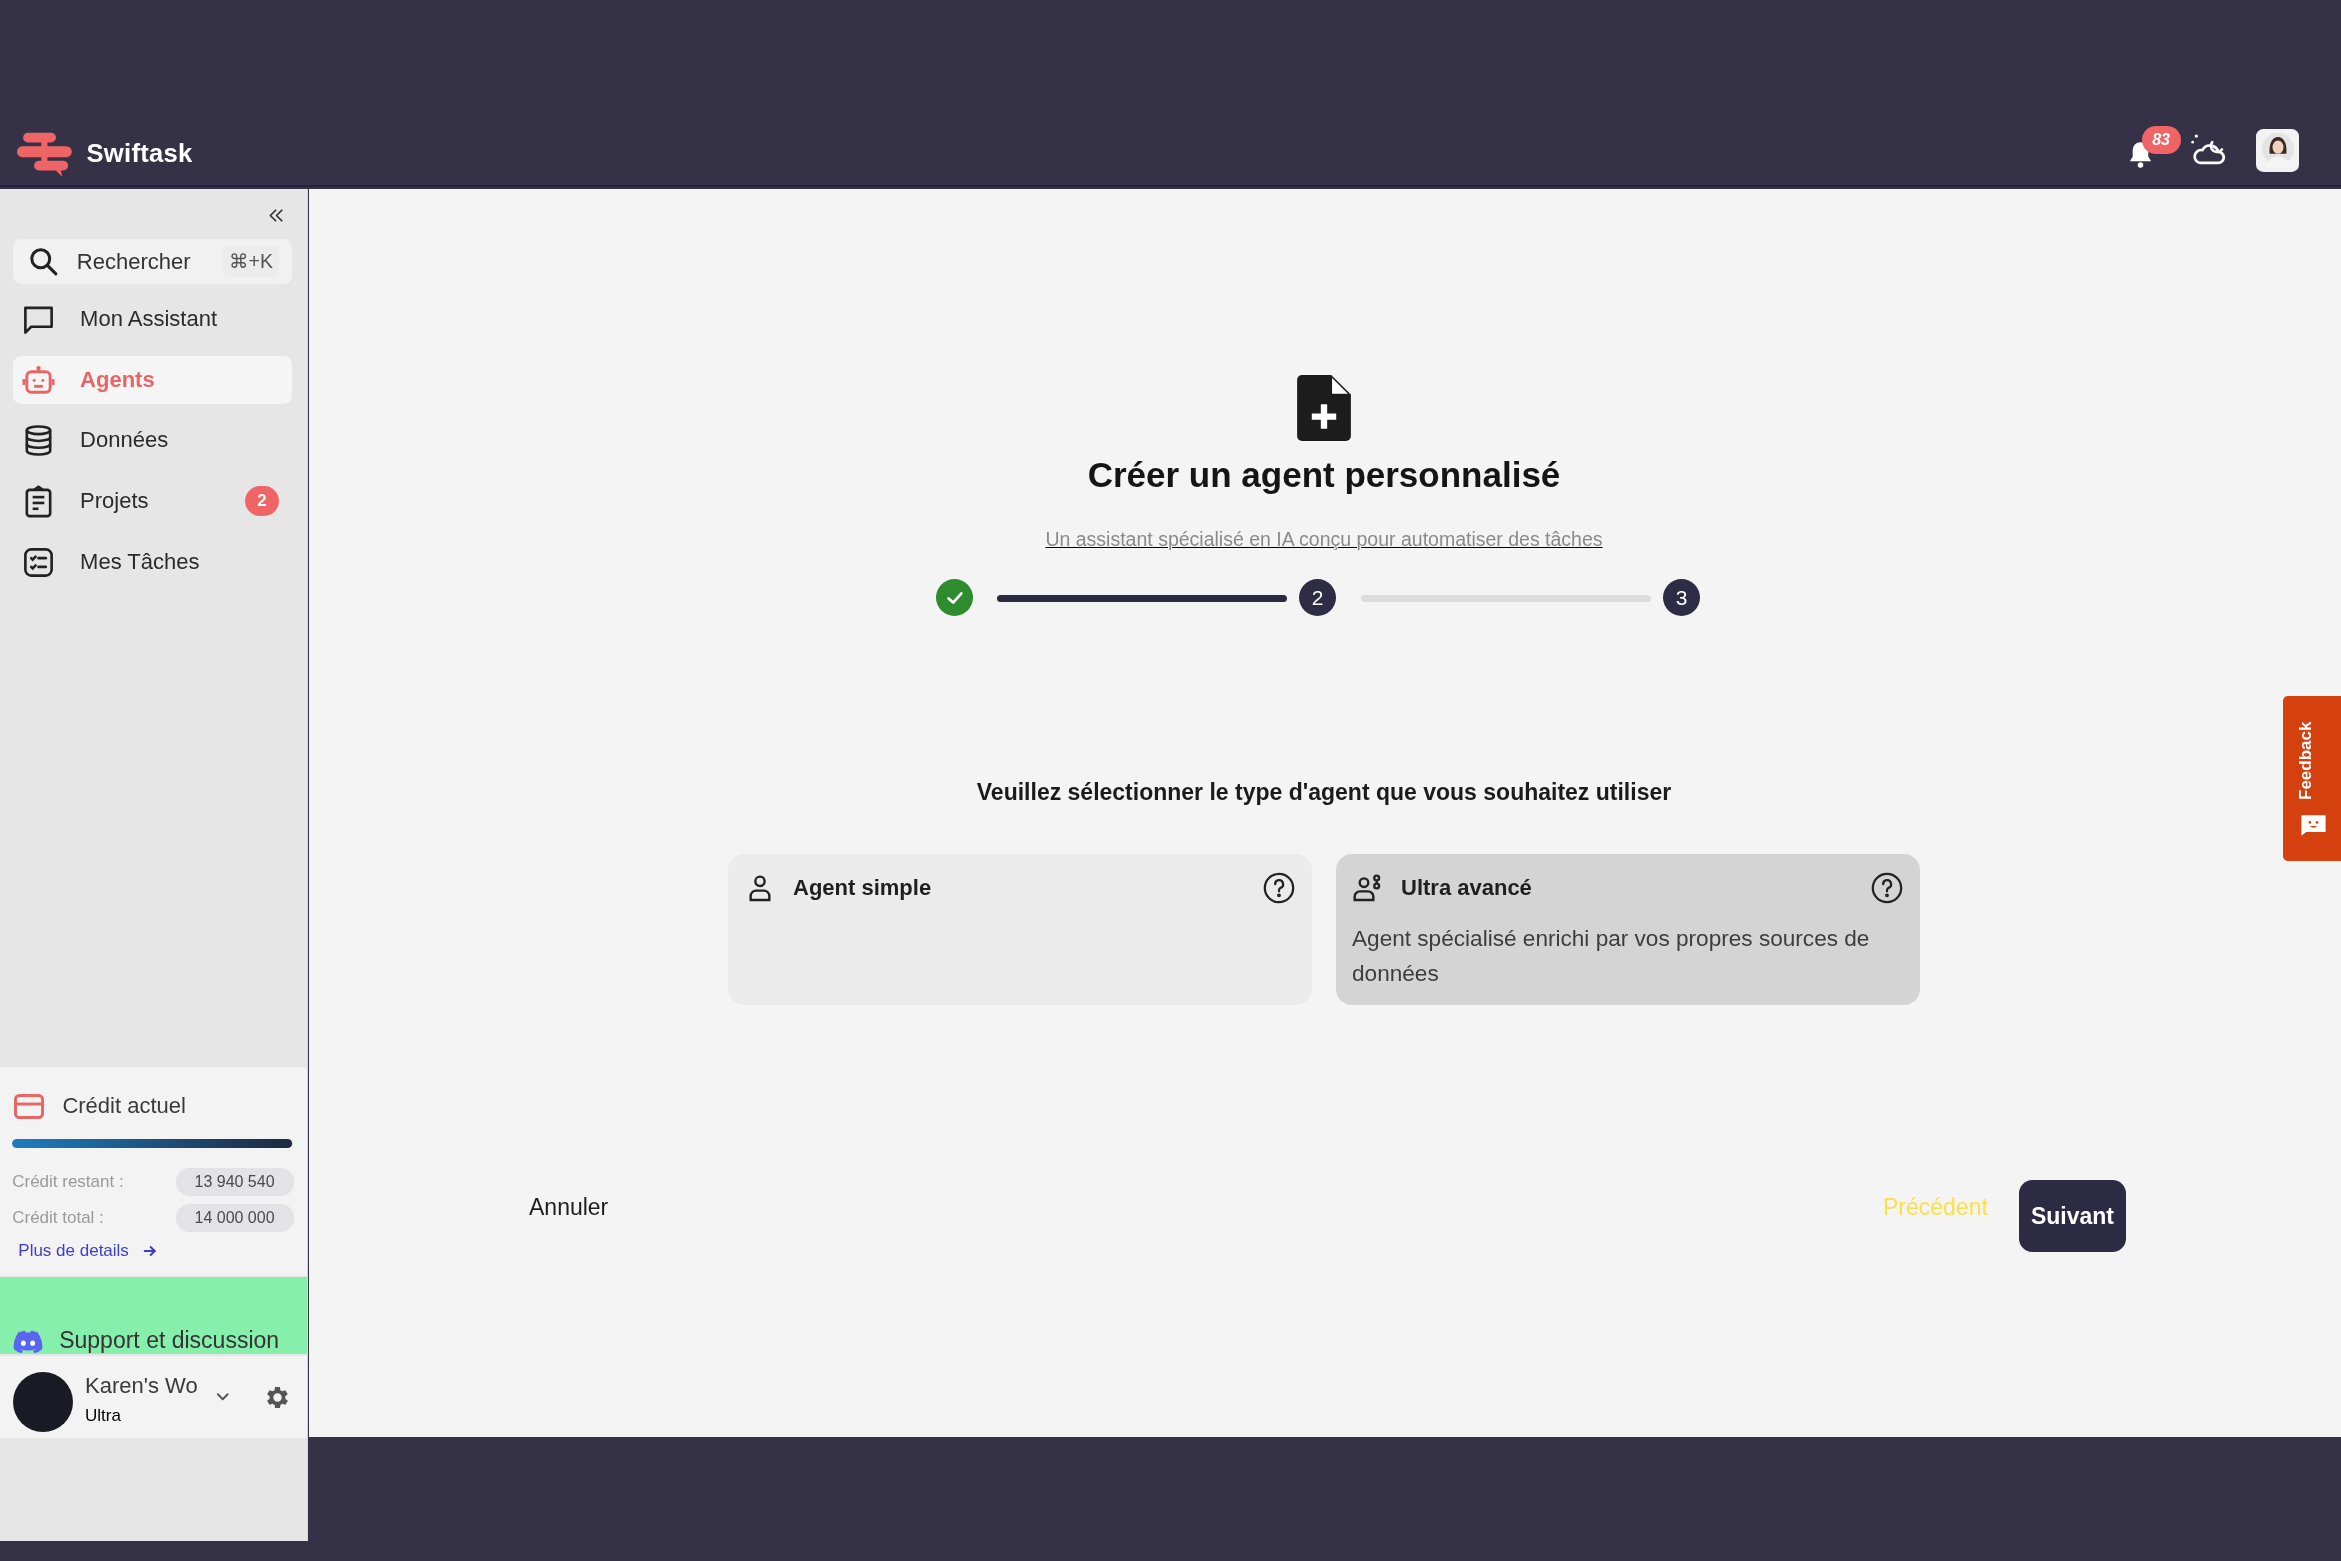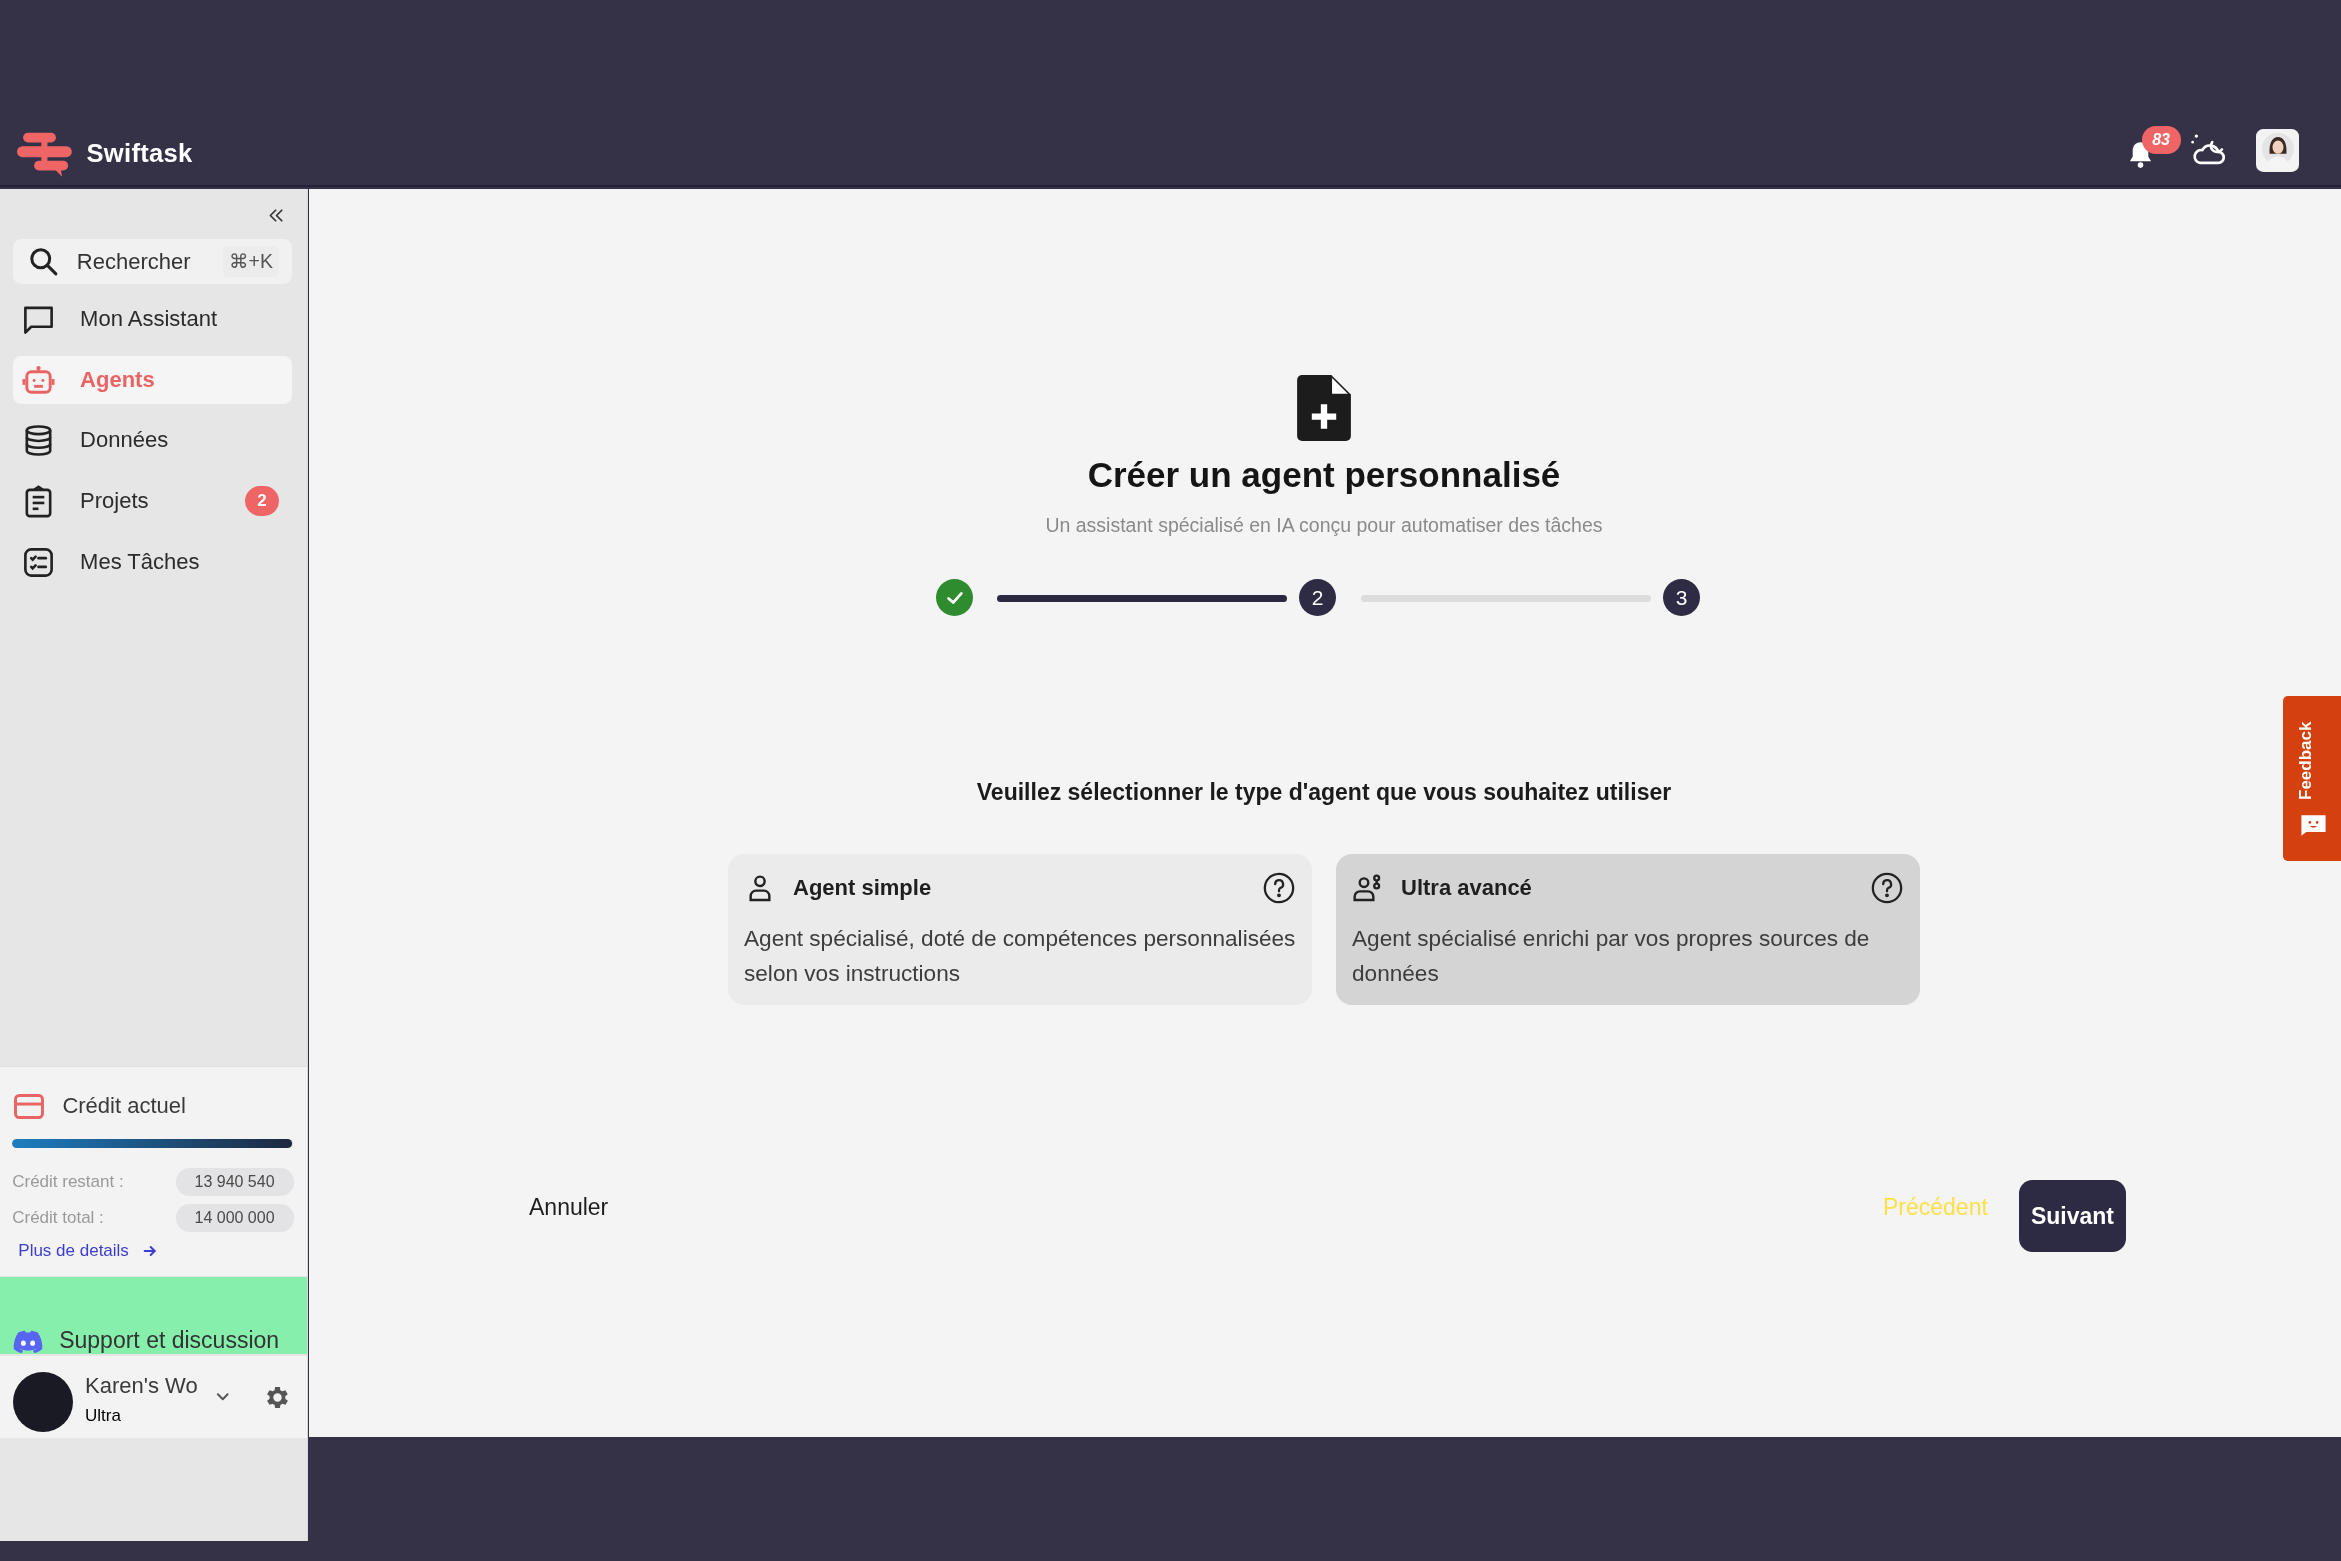--- a/index.html
+++ b/index.html
@@ -252,21 +252,21 @@
 <svg class="doc-icon" viewBox="0 0 22 27" style="position:absolute;left:1297px;top:375px;">
   <path d="M2 0 H14 L22 8 V25 a2 2 0 0 1-2 2 H2 a2 2 0 0 1-2-2 V2 a2 2 0 0 1 2-2 Z" fill="#1c1c1c"></path>
   <path d="M14 0 V8 H22 Z" fill="#f4f4f4"></path>
   <path d="M14 0.5 L21.5 8 H14 Z" fill="#ffffff" stroke="#1c1c1c" stroke-width="0.6"></path>
   <path d="M11 12 V22 M6 17 H16" stroke="#fff" stroke-width="2.6"></path>
 </svg>
 
 <div class="center-abs" style="left:659px;width:1330px;top:455px;">
   <span style="font-size:35px;font-weight:700;color:#151515;">Créer un agent personnalisé</span>
 </div>
-<div class="center-abs" style="left:659px;width:1330px;top:514px;">
+<div class="center-abs" style="left:659px;width:1330px;top:528px;text-decoration:underline;">
   <span style="font-size:19.5px;color:#8a8a8a;">Un assistant spécialisé en IA conçu pour automatiser des tâches</span>
 </div>
 
 <div>
   <div class="step done" style="left:936px;top:579px;">
     <svg viewBox="0 0 24 24" width="22" height="22" fill="none" stroke="#fff" stroke-width="3" stroke-linecap="round" stroke-linejoin="round">
         <path d="M5 12.5 L10 17 L19 7"></path>
       </svg>
   </div>
   <div class="step-line" style="left:997px;top:595px;width:290px;background:#2b2842;"></div>
@@ -289,21 +289,20 @@
       <circle cx="12" cy="7" r="3.5"></circle>
         <path d="M5 21 V18 a4 4 0 0 1 4-4 H15 a4 4 0 0 1 4 4 V21 Z"></path>
     </svg>
     <span class="ttl">Agent simple</span>
     <svg class="help" viewBox="0 0 24 24" fill="none" stroke="#222" stroke-width="1.6" stroke-linecap="round">
       <circle cx="12" cy="12" r="10"></circle>
         <path d="M9.3 9.3 a2.8 2.8 0 1 1 3.8 2.6 c-.8.4-1.1 1-1.1 1.8 v.6"></path>
         <circle cx="12" cy="17.2" r="0.6" fill="#222"></circle>
     </svg>
   </div>
-  <div class="card-desc">Agent spécialisé, doté de compétences personnalisées selon vos instructions</div>
 </div>
 
 <div class="card advanced">
   <div class="card-head">
     <svg class="ico" viewBox="0 0 24 24" fill="none" stroke="#222" stroke-width="1.8">
       <circle cx="9" cy="8" r="3.2"></circle>
         <path d="M2 21 V18.5 a4 4 0 0 1 4-4 H12 a4 4 0 0 1 4 4 V21 Z"></path>
       <circle cx="18.5" cy="4.5" r="1.8"></circle>
         <circle cx="18.5" cy="10.5" r="1.8"></circle>
         <path d="M18.5 6.3 V8.7"></path>

